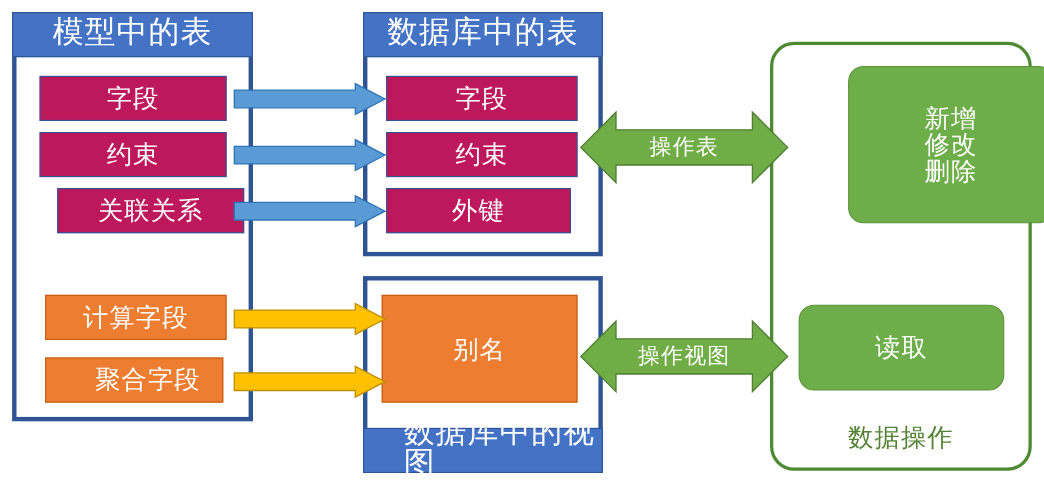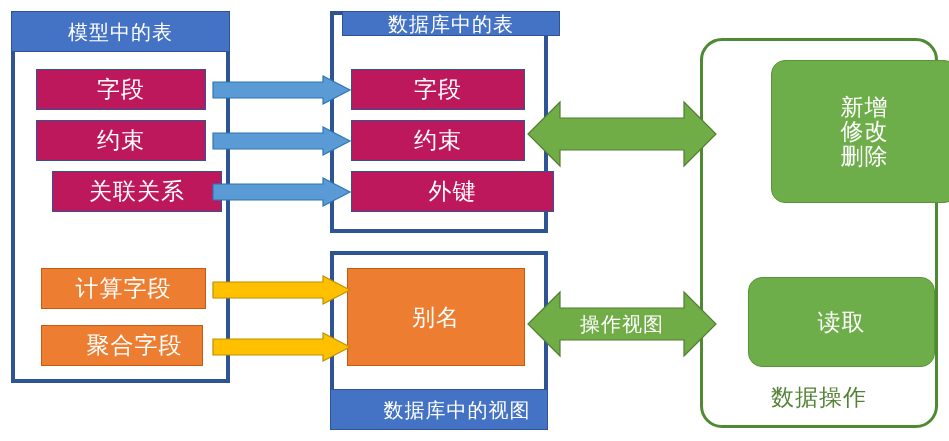--- a/index.html
+++ b/index.html
@@ -27,23 +27,24 @@
   }
   .panel-title {
     position: absolute;
     box-sizing: border-box;
     background: #4472C4;
     border: 1px solid #2E5496;
     color: #ffffff;
     display: flex;
     align-items: center;
     justify-content: center;
-    font-size: 20px;
+    font-size: 28px;
     letter-spacing: 1px;
     line-height: 1;
+    font-family: Liberation Mono, monospace;
   }
 
   
   .item-box {
     position: absolute;
     box-sizing: border-box;
     display: flex;
     align-items: center;
     justify-content: center;
     color: #ffffff;
@@ -114,43 +115,43 @@
   <div class="item-box item-blue" style="left:36px; top:120px; width:170px; height:41px;">约束</div>
 
   <div class="item-box item-blue" style="left:52px; top:171px; width:170px; height:41px;">关联关系</div>
 
   <div class="item-box item-orange" style="left:41px; top:268px; width:165px; height:41px;">计算字段</div>
 
   <div class="item-box item-orange" style="left:41px; top:325px; width:162px; height:41px;padding-left:25px;">聚合字段</div>
 
   <div class="panel" style="left:330px; top:11px; width:218px; height:222px;"></div>
 
-  <div class="panel-title" style="left:330px; top:11px; width:218px; height:25px;margin-left:12px;">数据库中的表</div>
+  <div class="panel-title" style="left:330px; top:11px; width:218px; height:41px;">数据库中的表</div>
 
   <div class="item-box item-blue" style="left:351px; top:69px; width:174px; height:41px;">字段</div>
 
   <div class="item-box item-blue" style="left:351px; top:120px; width:174px; height:41px;">约束</div>
 
-  <div class="item-box item-blue" style="left:351px; top:171px; width:203px; height:41px;">外键</div>
+  <div class="item-box item-blue" style="left:351px; top:171px; width:168px; height:41px;">外键</div>
 
   <div class="panel" style="left:330px; top:251px; width:218px; height:179px;"></div>
 
   <div class="item-box item-orange" style="left:347px; top:268px; width:178px; height:98px;">别名</div>
 
   <div class="panel-title" style="left:330px; top:389px; width:218px; height:41px;padding-left:36px;">数据库中的视图</div>
 
   <div class="round-container" style="left:700px; top:38px; width:238px; height:390px;"></div>
 
   <div class="item-box item-green" style="left:726px; top:60px; width:187px; height:143px; flex-direction:column;margin-left:45px;">
     <span>新增</span>
     <span>修改</span>
     <span>删除</span>
   </div>
 
-  <div class="item-box item-green" style="left:726px; top:277px; width:187px; height:90px;margin-left:22px;">读取</div>
+  <div class="item-box item-green" style="left:726px; top:277px; width:187px; height:78px;">读取</div>
 
   <div class="round-container-label" style="left:700px; top:386px; width:238px;">数据操作</div>
 
   <svg class="arrow-svg" style="left:213px; top:76px;" width="137" height="28" viewBox="0 0 137 28">
     <polygon points="0,6 110,6 110,0 137,14 110,28 110,22 0,22" fill="#5B9BD5" stroke="#2E75B6" stroke-width="1.2"></polygon>
   </svg>
 
   <svg class="arrow-svg" style="left:213px; top:127px;" width="137" height="28" viewBox="0 0 137 28">
     <polygon points="0,6 110,6 110,0 137,14 110,28 110,22 0,22" fill="#5B9BD5" stroke="#2E75B6" stroke-width="1.2"></polygon>
   </svg>
@@ -163,19 +164,20 @@
     <polygon points="0,6 110,6 110,0 137,14 110,28 110,22 0,22" fill="#FFC000" stroke="#BF8F00" stroke-width="1.2"></polygon>
   </svg>
 
   <svg class="arrow-svg" style="left:213px; top:333px;" width="137" height="28" viewBox="0 0 137 28">
     <polygon points="0,6 110,6 110,0 137,14 110,28 110,22 0,22" fill="#FFC000" stroke="#BF8F00" stroke-width="1.2"></polygon>
   </svg>
 
   <svg class="arrow-svg" style="left:528px; top:100px;" width="188" height="68" viewBox="0 0 188 68">
     <polygon points="0,34 32,2 32,18 156,18 156,2 188,34 156,66 156,50 32,50 32,66" fill="#70AD47" stroke="#507E32" stroke-width="1.2"></polygon>
   </svg>
+  <div class="arrow-label" style="left:528px; top:100px; width:188px; height:68px;">操作表</div>
 
   <svg class="arrow-svg" style="left:528px; top:290px;" width="188" height="68" viewBox="0 0 188 68">
     <polygon points="0,34 32,2 32,18 156,18 156,2 188,34 156,66 156,50 32,50 32,66" fill="#70AD47" stroke="#507E32" stroke-width="1.2"></polygon>
   </svg>
   <div class="arrow-label" style="left:528px; top:290px; width:188px; height:68px;">操作视图</div>
 
 </div>
 
 </body></html>

